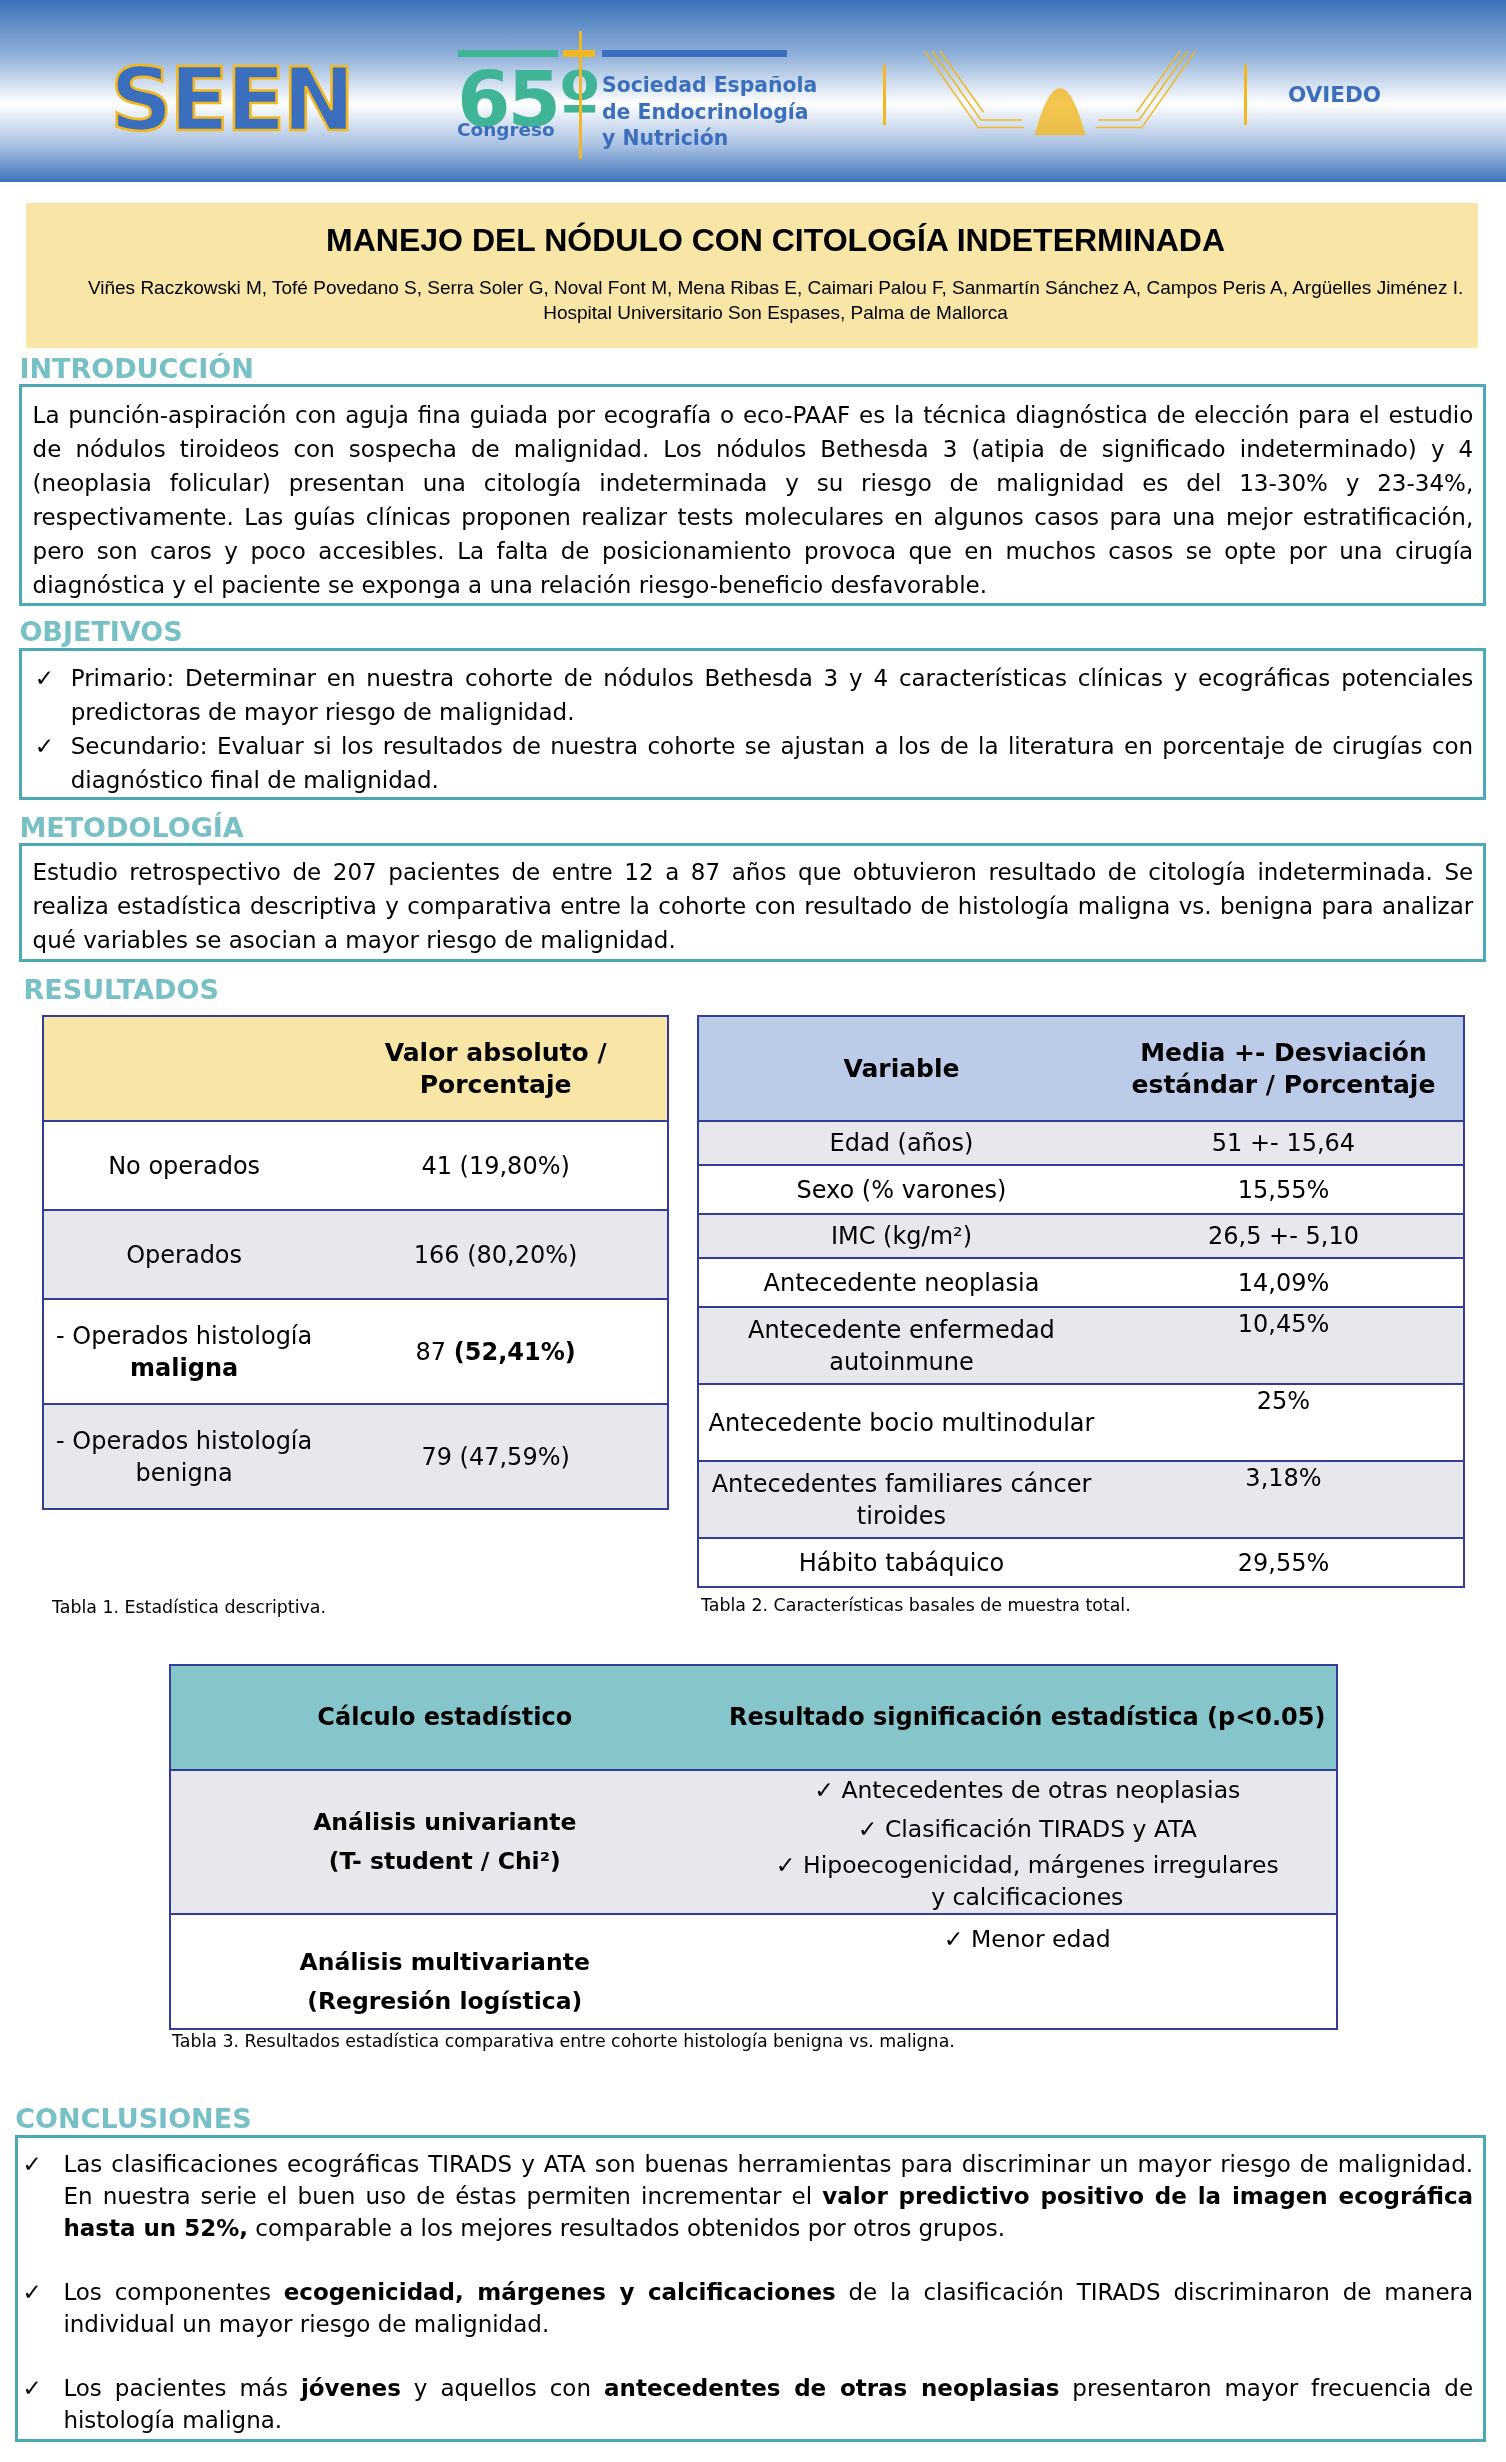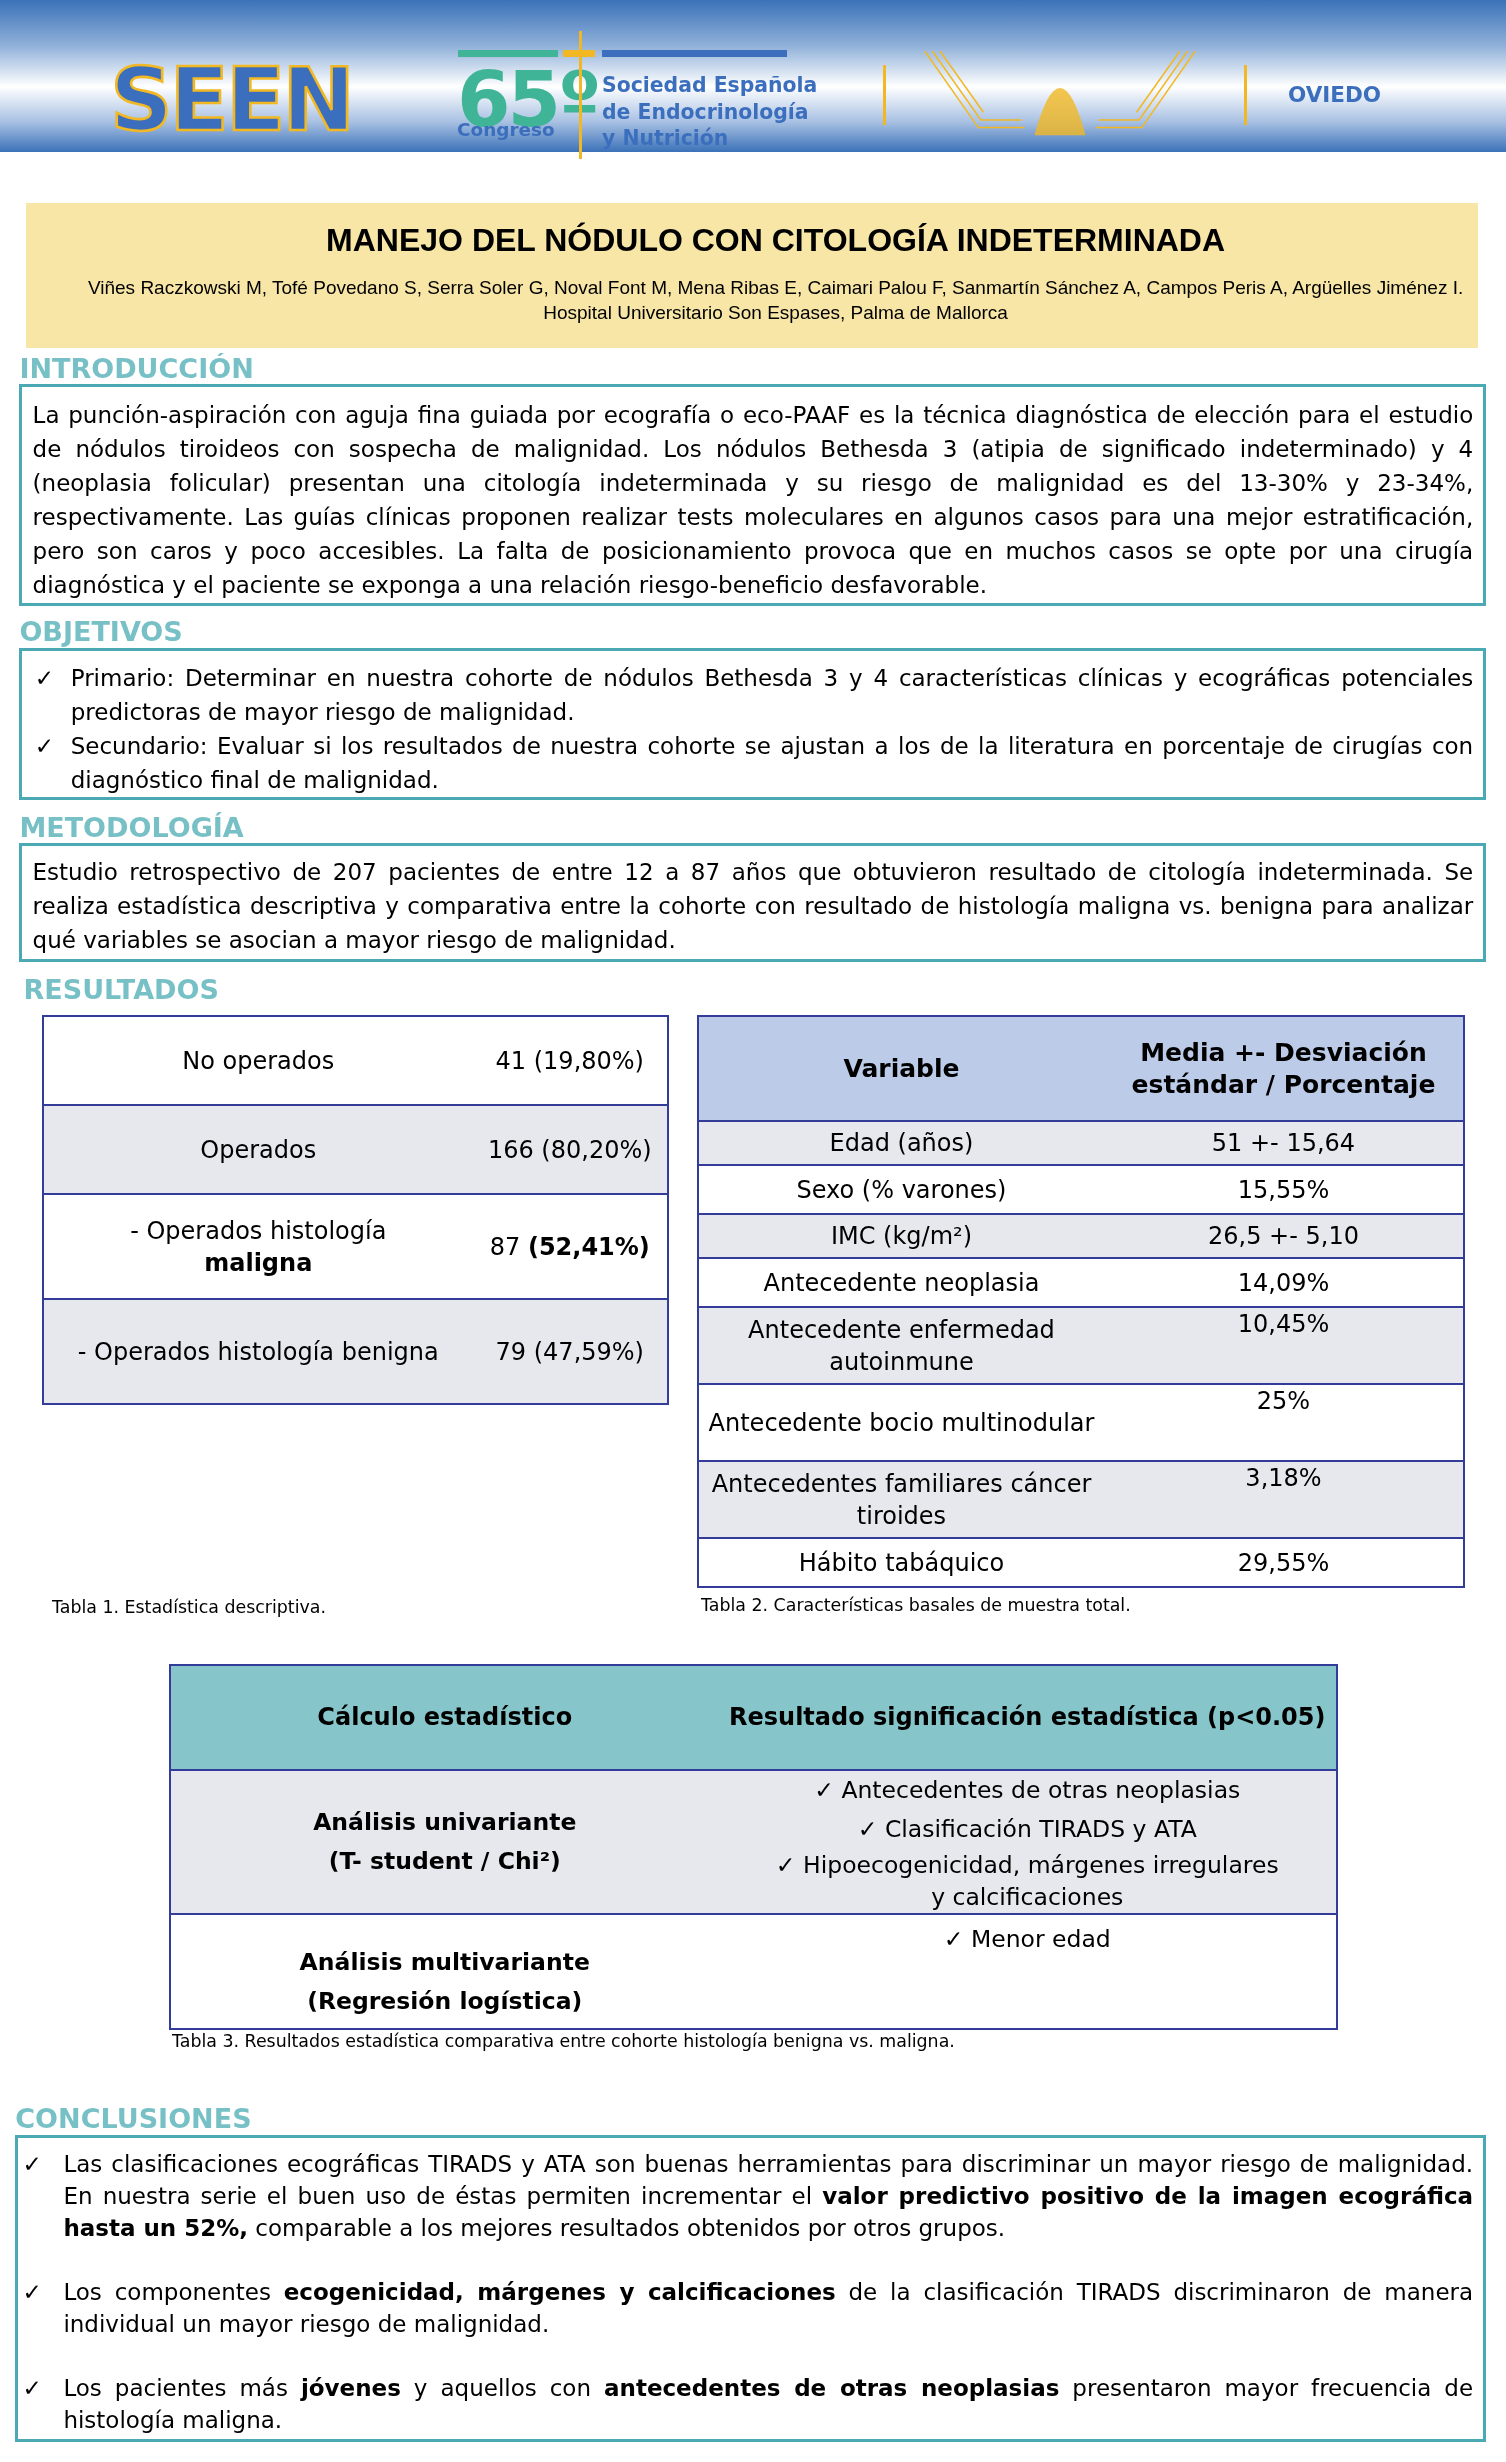--- a/index.html
+++ b/index.html
@@ -1,17 +1,17 @@
 <!DOCTYPE html>
 <html style="font-size:8.2px"><head>
 <meta charset="utf-8">
 <style>
   * { box-sizing: border-box; margin: 0; padding: 0; }
   body { width: 1507px; height: 2462px; background: #ffffff; font-family: "DejaVu Sans", sans-serif; color: #000; position: relative; overflow: hidden; }
-  .banner { position: absolute; left: 0; top: 0; width: 1507px; height: 152px;
+  .banner { position: absolute; left: 0; top: 0; width: 1507px; height: 182px;
     background: linear-gradient(to bottom, #3b72b8 0%, #8fb0d9 30%, #ffffff 57%, #a9c1e3 80%, #3b72b8 100%); }
   .seen-logo { position: absolute; left: 110px; top: 31px; width: 245px; height: 123px; }
   .seen-text { position: absolute; left: 0; top: 25.6px; font-family: "DejaVu Sans", sans-serif; font-weight: bold; font-size: 87px; color: #3b6fbd; letter-spacing: -3.1px;
     -webkit-text-stroke: 2.6px #f1b823; line-height: 1; }
   .congress-bar { position: absolute; top: 50px; height: 7.2px; }
   .c65 { position: absolute; left: 457px; top: 61px; font-weight: bold; font-size: 77px; color: #3fb496; line-height: 1; letter-spacing: -3.1px; }
   .congreso { position: absolute; left: 457px; top: 119px; font-weight: bold; font-size: 18.4px; color: #3b6fbd; }
   .vline { position: absolute; width: 3.1px; background: #f1b823; }
   .soc { position: absolute; left: 602px; top: 72px; font-weight: bold; font-size: 20.4px; line-height: 26.6px; color: #3b6fbd; }
   .bridge { position: absolute; left: 917px; top: 51px; width: 286px; height: 97px; }
@@ -107,20 +107,24 @@
 
 <div class="section-title" style="top:812px;">METODOLOGÍA</div>
 <div class="section-box" style="top:843px;height:119px;padding-top:9px;">
   <p>Estudio retrospectivo de 207 pacientes de entre 12 a 87 años que obtuvieron resultado de citología indeterminada. Se realiza estadística descriptiva y comparativa entre la cohorte con resultado de histología maligna vs. benigna para analizar qué variables se asocian a mayor riesgo de malignidad.</p>
 </div>
 
 <div class="section-title" style="top:974px;left:23.5px;">RESULTADOS</div>
 
 <table class="t1">
   <tbody>
+      <tr class="hdr">
+    <td style="width:45%"></td>
+    <td>Valor absoluto / Porcentaje</td>
+  </tr>
   <tr class="white" style="height:89px">
     <td>No operados</td>
     <td>41 (19,80%)</td>
   </tr>
   <tr class="shade" style="height:89px">
     <td>Operados</td>
     <td>166 (80,20%)</td>
   </tr>
   <tr class="white" style="height:105px">
     <td><span>- Operados histología</span><br><span class="b">maligna</span></td>

